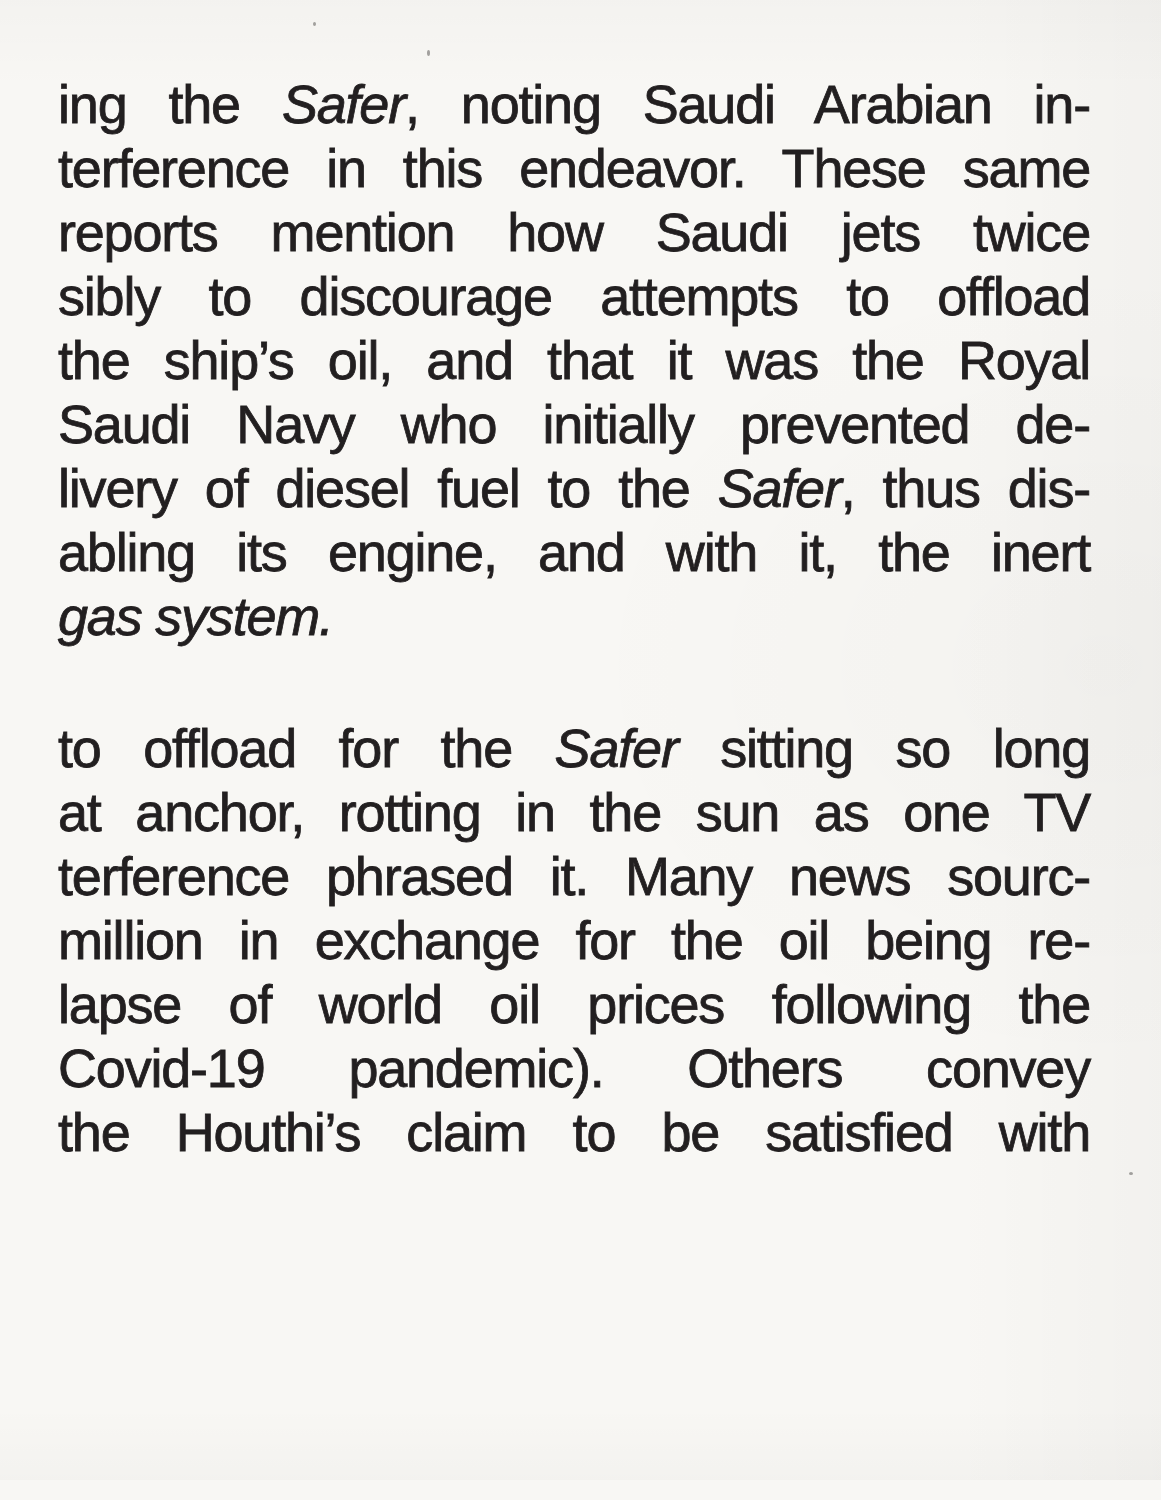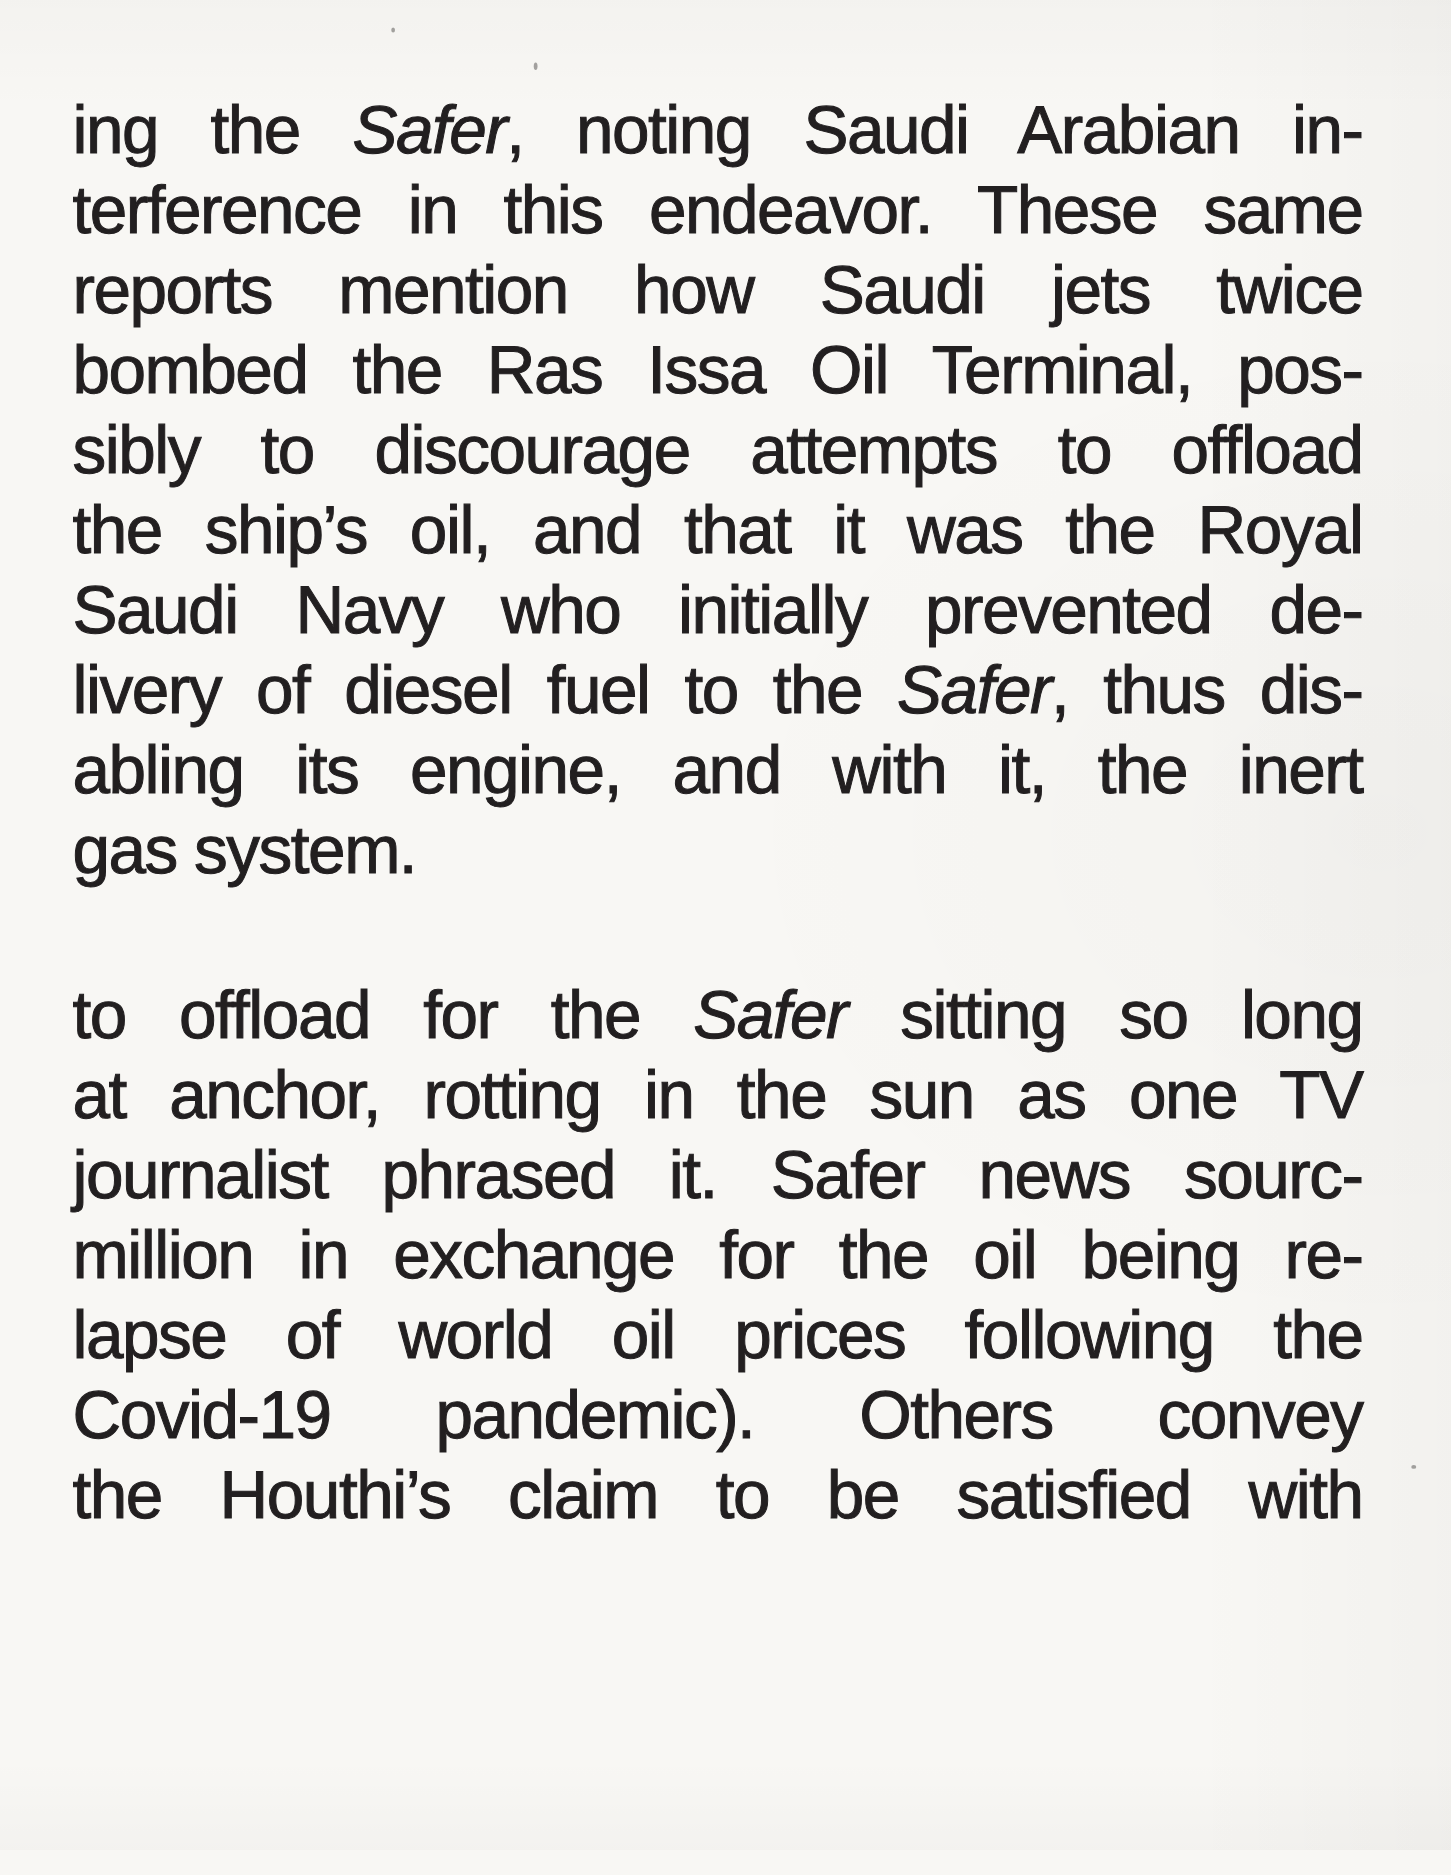--- a/index.html
+++ b/index.html
@@ -37,49 +37,49 @@
   .paragraph + .paragraph { margin-top: 68px; }
   .line {
     text-align: justify;
     text-align-last: justify;
     white-space: normal;
     height: 64px;
   }
   .line.no-just {
     text-align: center;
     text-align-last: left;
+    font-style: italic;
   }
   .it { font-style: italic; }
   .speck {
     position: absolute;
     background: rgba(60,58,56,0.45);
     border-radius: 50%;
   }
 </style>
 </head>
 <body>
 
 <div class="page">
   <div class="text-column" id="text-column">
       <div class="paragraph">
         <div class="line"><span>ing the </span><span class="it">Safer</span><span>, noting Saudi Arabian in-</span></div>
         <div class="line"><span>terference in this endeavor. These same</span></div>
         <div class="line"><span>reports mention how Saudi jets twice</span></div>
-        <div class="line"><span>bombed the Ras Issa Oil Terminal, pos-</span></div>
         <div class="line"><span>sibly to discourage attempts to offload</span></div>
         <div class="line"><span>the ship’s oil, and that it was the Royal</span></div>
         <div class="line"><span>Saudi Navy who initially prevented de-</span></div>
         <div class="line"><span>livery of diesel fuel to the </span><span class="it">Safer</span><span>, thus dis-</span></div>
         <div class="line"><span>abling its engine, and with it, the inert</span></div>
         <div class="line no-just"><span>gas system.</span></div>
       </div>
       <div class="paragraph">
         <div class="line"><span>to offload for the </span><span class="it">Safer</span><span> sitting so long</span></div>
         <div class="line"><span>at anchor, rotting in the sun as one TV</span></div>
-        <div class="line"><span>journalist phrased it. Safer news sourc-</span></div>
+        <div class="line"><span>terference phrased it. Many news sourc-</span></div>
         <div class="line"><span>million in exchange for the oil being re-</span></div>
         <div class="line"><span>lapse of world oil prices following the</span></div>
         <div class="line"><span>Covid-19 pandemic). Others convey</span></div>
         <div class="line"><span>the Houthi’s claim to be satisfied with</span></div>
       </div>
     </div>
   <div id="specks">
       <div class="speck" style="left: 313px; top: 22px; width: 3px; height: 4px;"></div>
       <div class="speck" style="left: 427px; top: 50px; width: 3px; height: 6px;"></div>
       <div class="speck" style="left: 1129px; top: 1172px; width: 4px; height: 3px;"></div>

